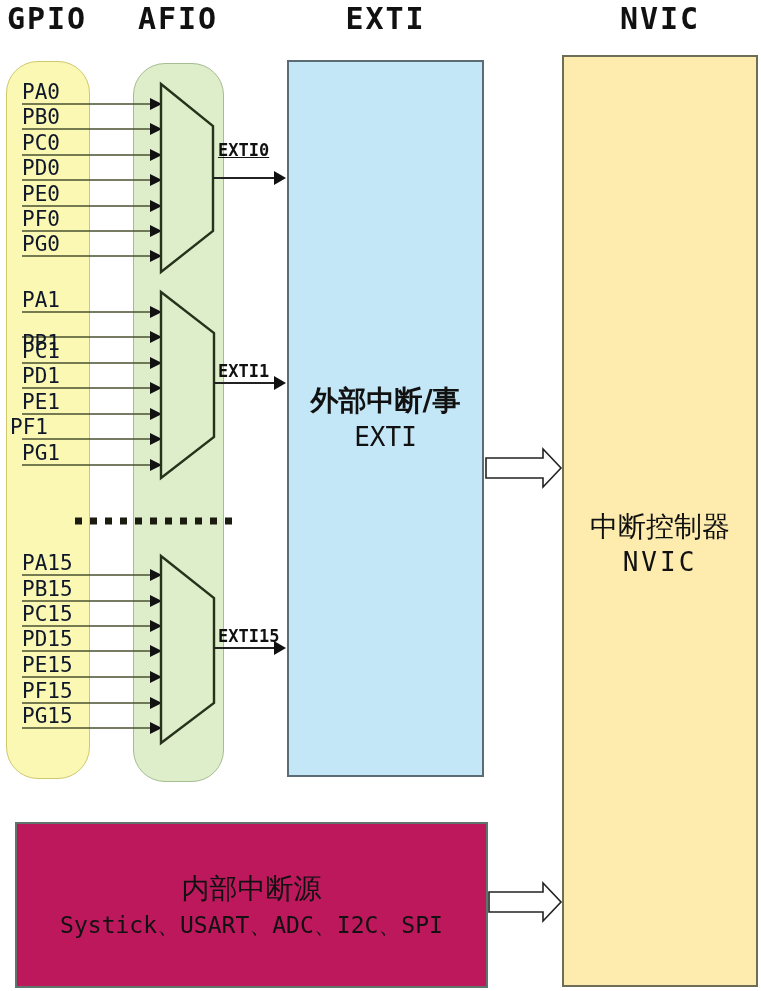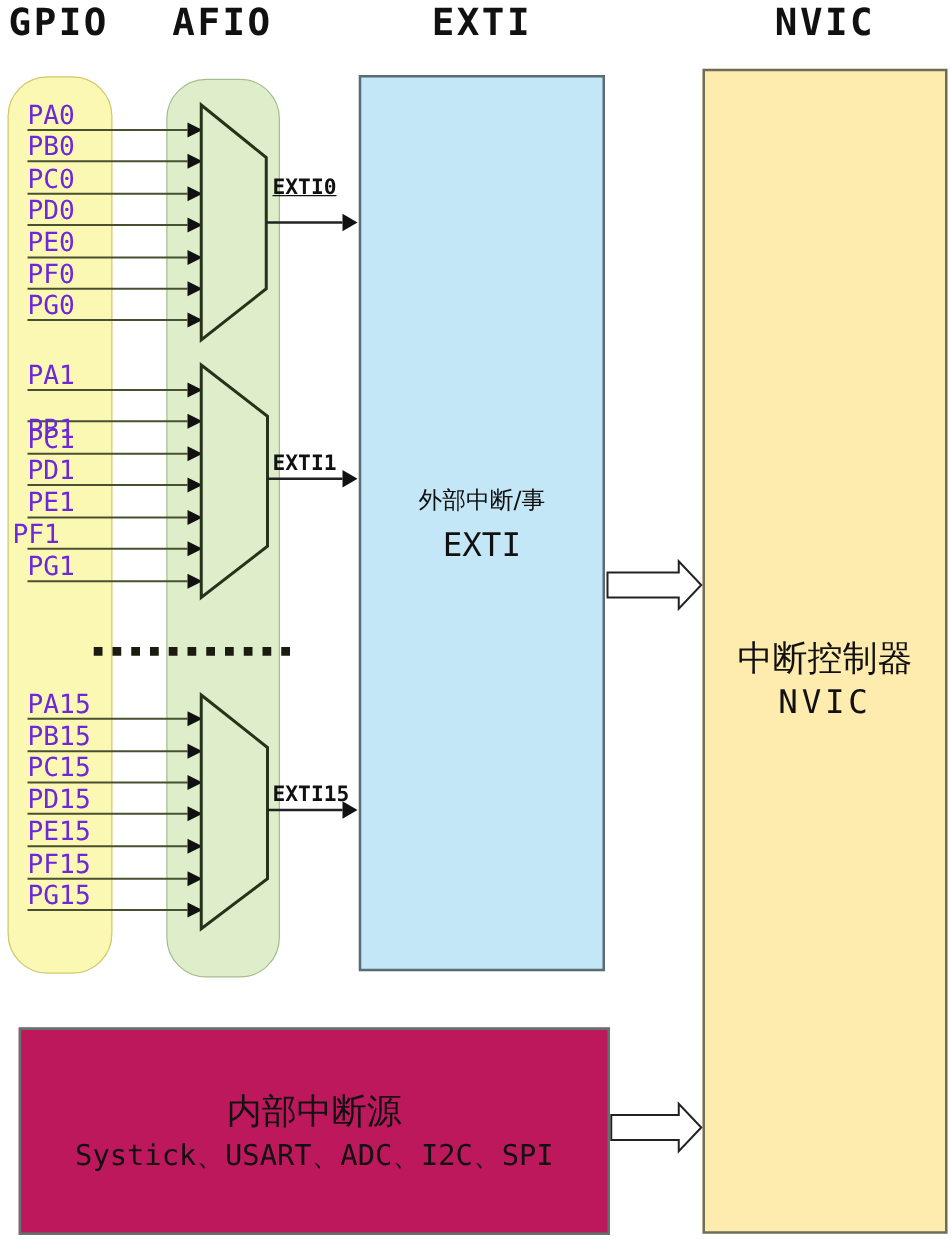--- a/index.html
+++ b/index.html
@@ -19,30 +19,30 @@
   .gpio-box{left:6px;top:61px;width:82px;height:716px;background:#faf8b2;border:1px solid #cfc96b;}
   .afio-box{left:133px;top:63px;width:89px;height:717px;background:#deeecb;border:1px solid #a6bd90;}
   .rect{position:absolute;box-sizing:border-box;}
   .exti-box{left:287px;top:60px;width:197px;height:717px;background:#c4e7f7;border:2px solid #5b6c74;
     display:flex;align-items:center;justify-content:center;text-align:center;}
   .nvic-box{left:562px;top:55px;width:196px;height:932px;background:#feecaf;border:2px solid #6e6e58;
     display:flex;align-items:center;justify-content:center;text-align:center;}
   .internal-box{left:15px;top:822px;width:473px;height:166px;background:#be185d;border:2px solid #5f756b;
     display:flex;align-items:center;justify-content:center;text-align:center;}
   .cjk{font-family:"DejaVu Sans","Liberation Sans",sans-serif;color:#111;}
-  .exti-box .l1,.exti-box .l2{font-size:19px;line-height:37px;}
+  .exti-box .l1,.exti-box .l2{font-size:28px;line-height:37px;font-weight:bold;}
   .exti-box .l3{font-size:26px;line-height:37px;font-family:"DejaVu Sans Mono",monospace;}
   .nvic-text{transform:translateY(22px);}
   .nvic-text .l1{font-size:28px;line-height:37px;}
   .nvic-text .l2{font-size:26px;line-height:34px;font-family:"DejaVu Sans Mono",monospace;letter-spacing:3px;}
   .internal-text .l1{font-size:28px;line-height:40px;}
   .internal-text .l2{font-size:23px;line-height:32px;font-family:"DejaVu Sans Mono","DejaVu Sans",monospace;}
   .pin-label{
     position:absolute;height:22px;width:80px;
-    font-size:21px;color:#6d28d9;line-height:22px;white-space:nowrap;
+    font-size:21px;color:#0f172a;line-height:22px;white-space:nowrap;
   }
   .exti-label{
     position:absolute;height:19px;
     font-size:17px;font-weight:bold;color:#111;line-height:19px;white-space:nowrap;
   }
   svg.overlay{position:absolute;left:0;top:0;}
   .pin-line{stroke:#49502f;stroke-width:1.6;}
   .out-line{stroke:#222222;stroke-width:2;}
   .head{fill:#111111;}
   .mux{fill:none;stroke:#26331a;stroke-width:2.4;stroke-linejoin:miter;}

